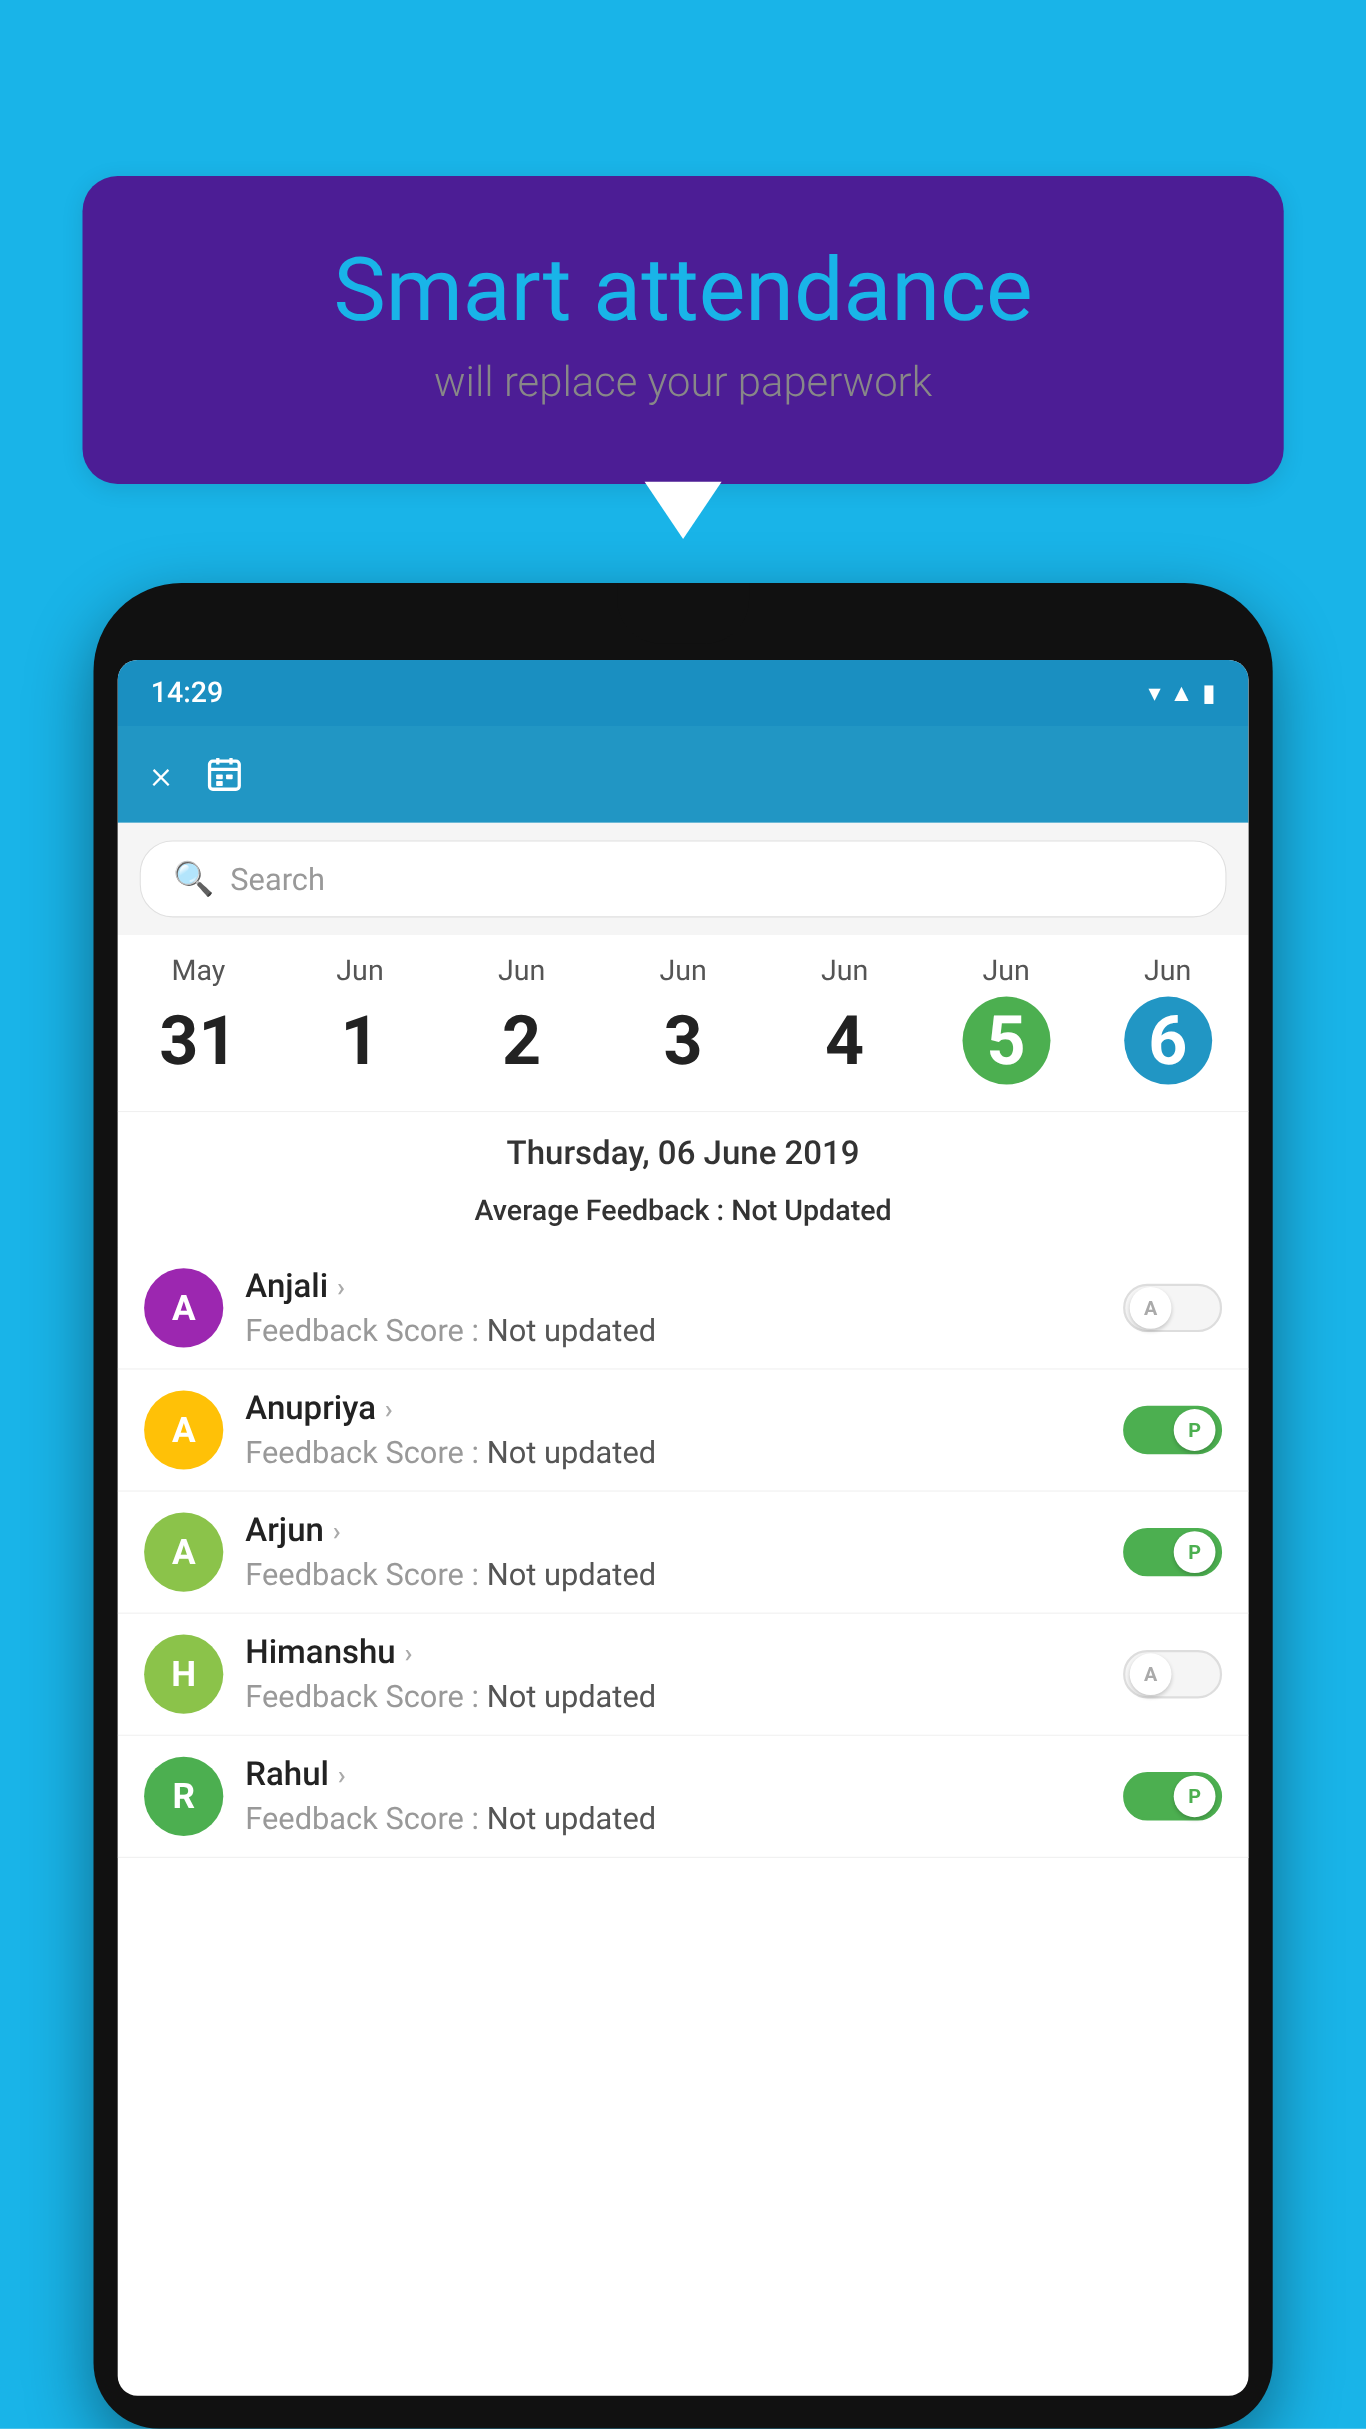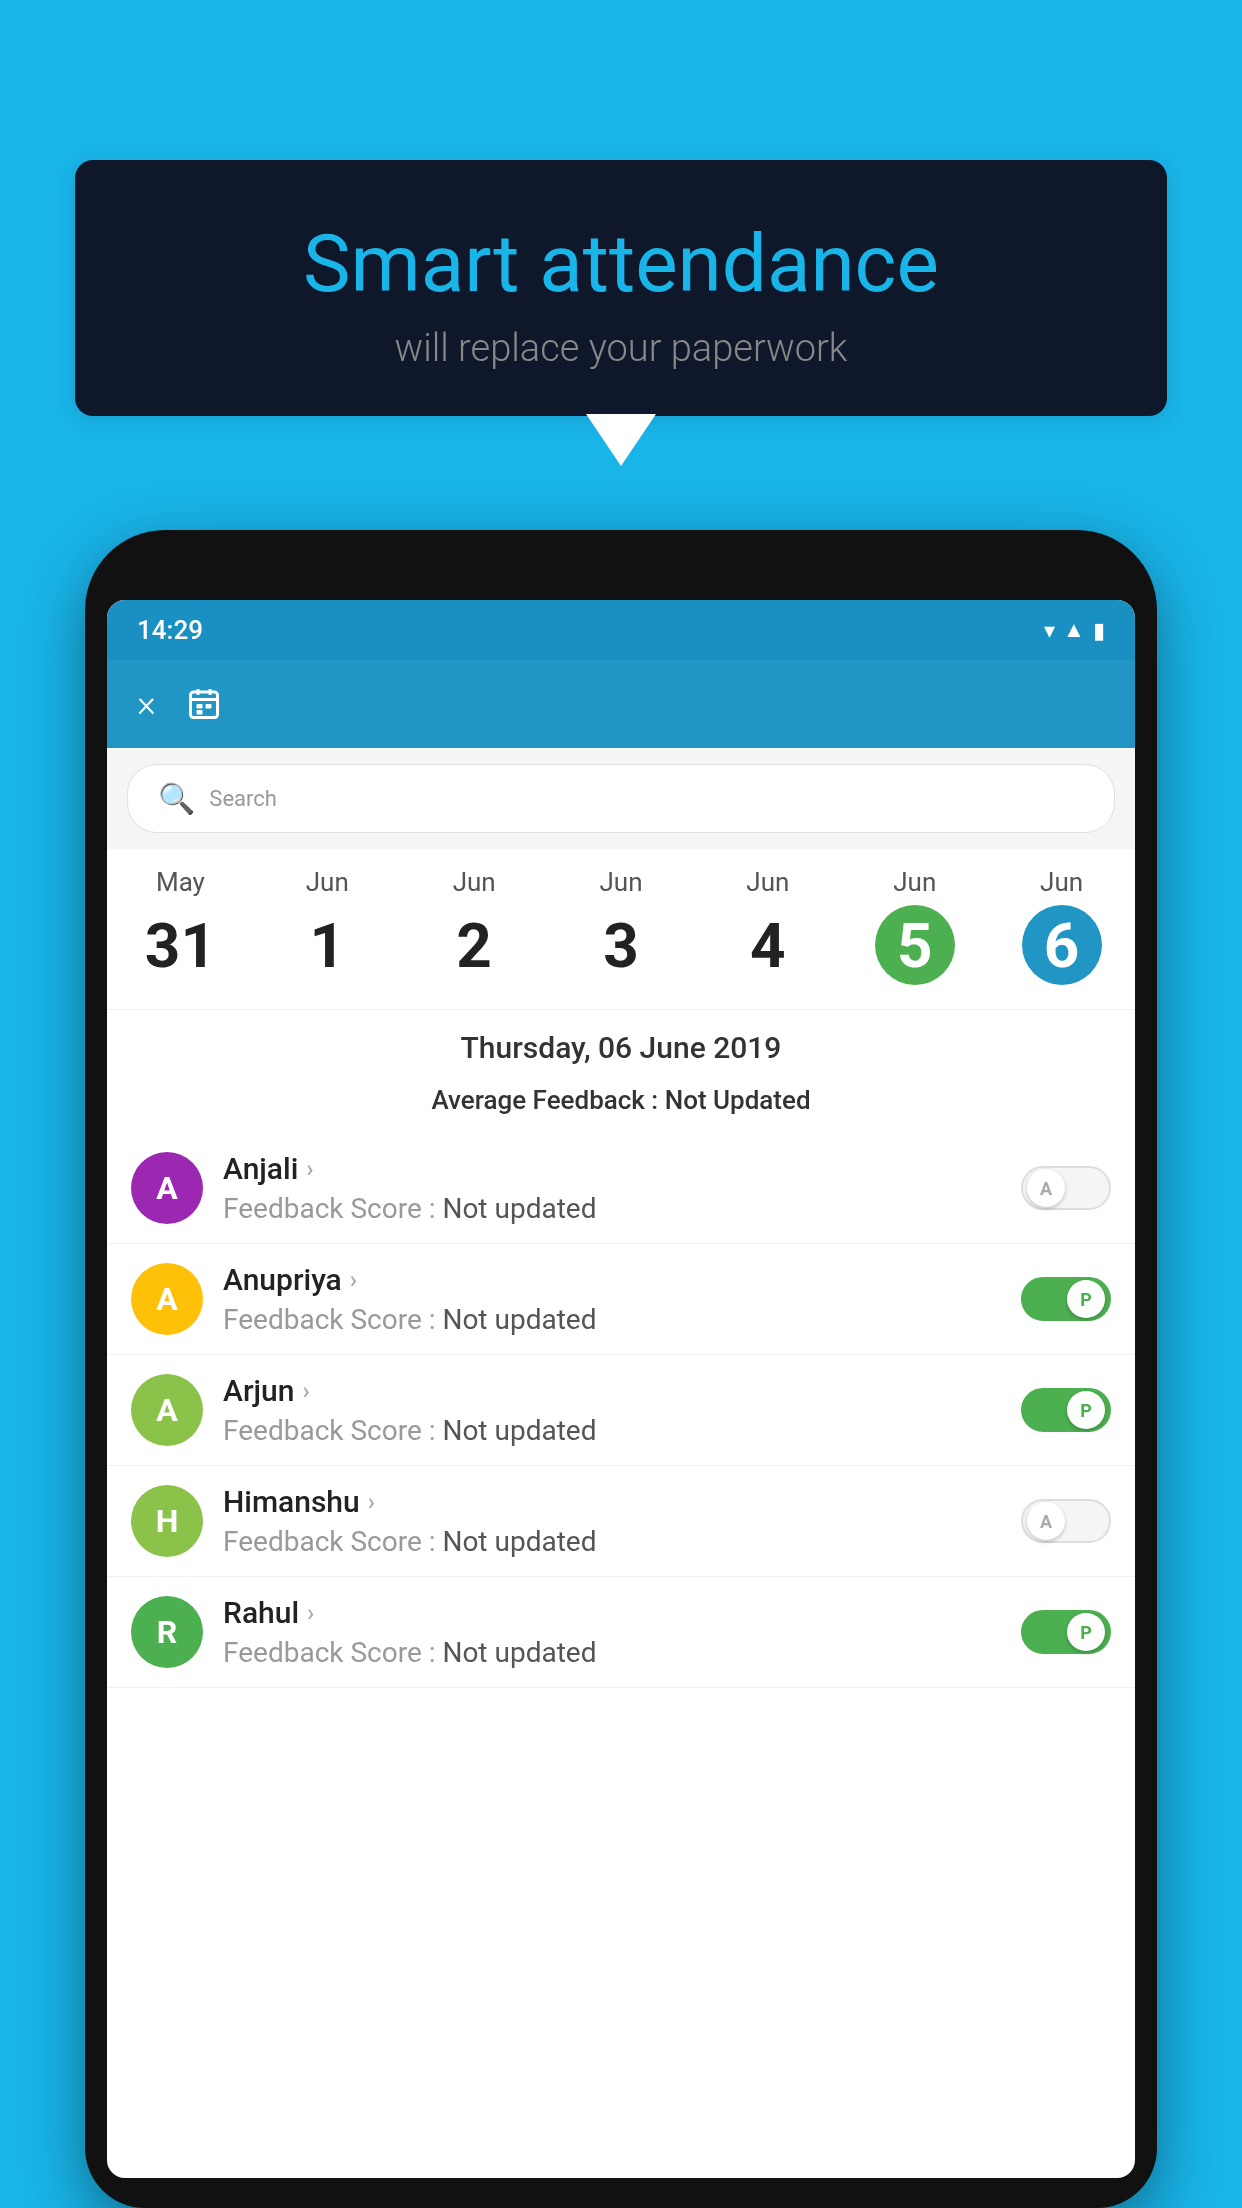--- a/index.html
+++ b/index.html
@@ -15,23 +15,23 @@
 
     
     .speech-bubble-container {
       position: absolute;
       top: 160px;
       left: 75px;
       right: 75px;
     }
 
     .speech-bubble {
-      background: #0f172a;
-      border-radius: 18px;
-      padding: 60px 80px 46px;
+      background: #4c1d95;
+      border-radius: 32px;
+      padding: 60px 80px 70px;
       text-align: center;
       position: relative;
       box-shadow: 0 4px 20px rgba(0,0,0,0.1);
     }
 
     .speech-bubble::after {
       content: '';
       position: absolute;
       bottom: -50px;
       left: 50%;
@@ -162,21 +162,21 @@
     }
 
     .search-icon-inner {
       color: #999;
       font-size: 30px;
       margin-right: 14px;
     }
 
     .search-placeholder {
       color: #999;
-      font-size: 22px;
+      font-size: 28px;
     }
 
     
     .date-selector {
       display: flex;
       align-items: center;
       padding: 10px 0 16px;
       background: white;
       overflow-x: hidden;
     }

